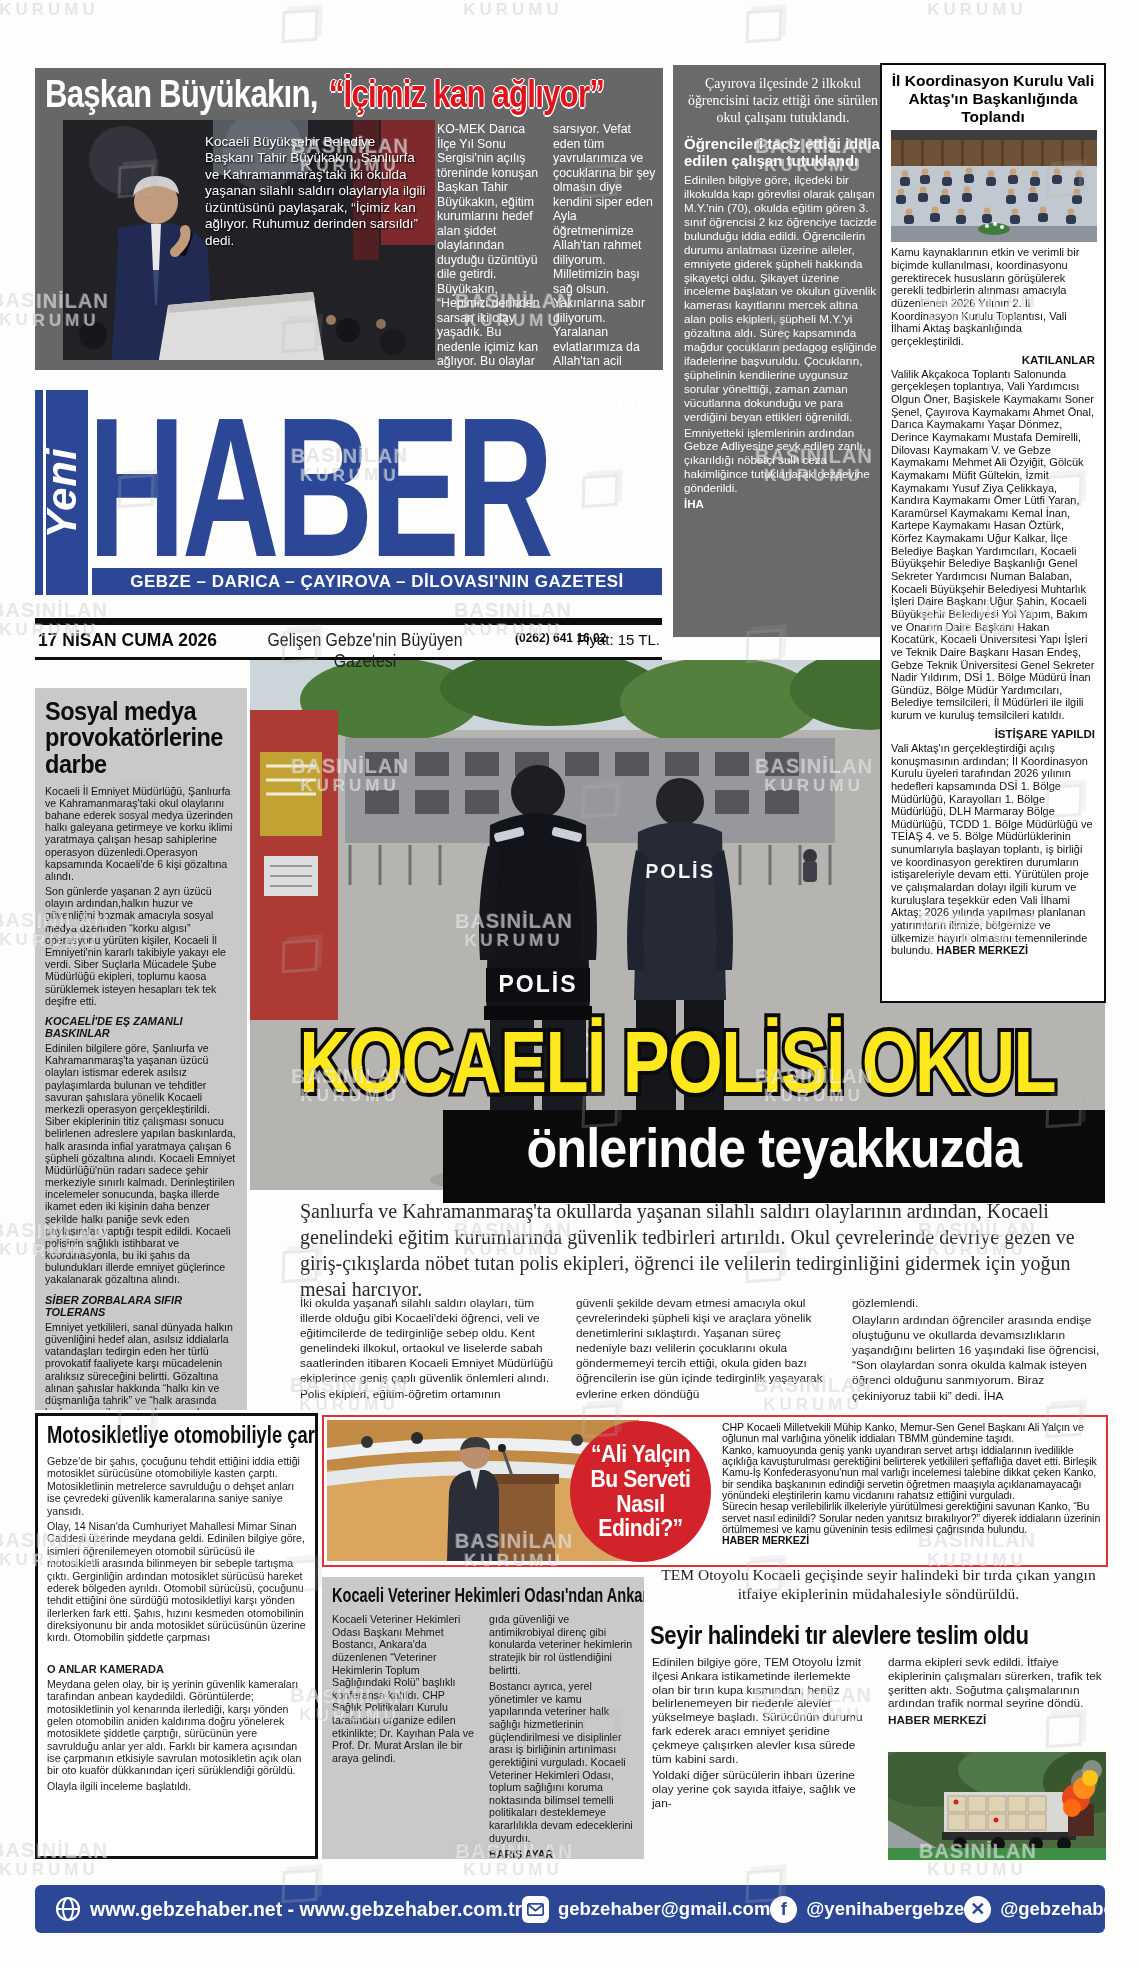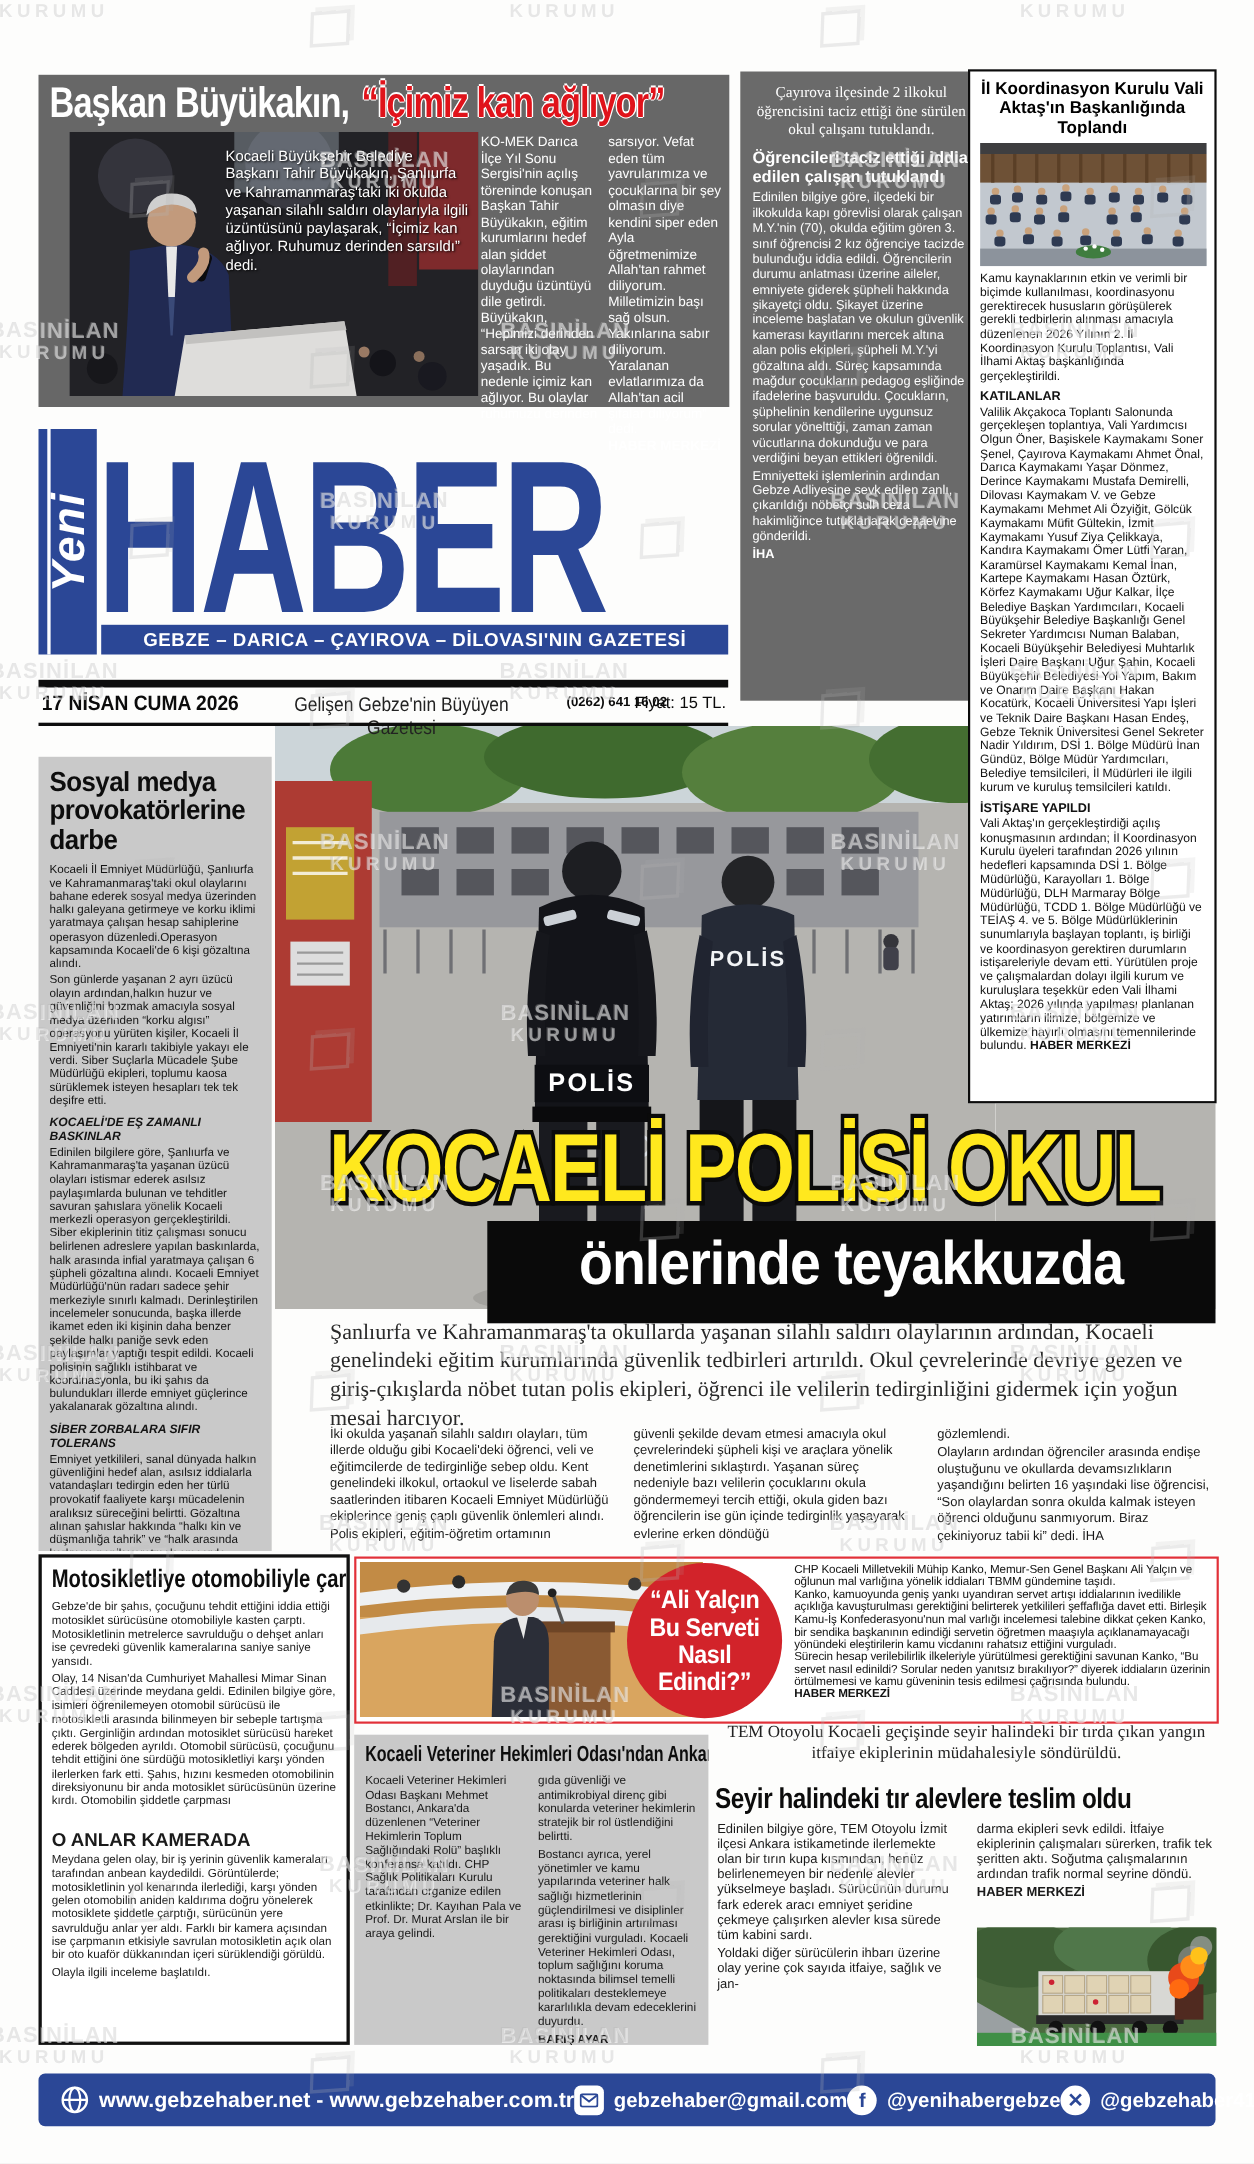--- a/index.html
+++ b/index.html
@@ -38,21 +38,21 @@
   .abuse-sub{font-weight:bold;font-size:15px;line-height:1.15;margin:8px 0 4px 0;}
   .abuse-body{font-size:11.6px;line-height:1.2;}
   .abuse-body p{margin:0 0 2px 0;}
 
   
   .koorbox{left:880px;top:63px;width:226px;height:940px;background:#fff;border:2px solid #0c0c0c;
       box-sizing:border-box;padding:7px 9px;z-index:2;overflow:hidden;}
   .koor-title{font-weight:bold;font-size:15.5px;line-height:1.15;text-align:center;margin-bottom:5px;}
   .koor-body{font-size:11px;line-height:1.15;color:#111;}
   .koor-body p{margin:0 0 6px 0;}
-  .koor-h{font-weight:bold;font-size:11.5px;margin:6px 0 1px 0;}
+  .koor-h{font-weight:bold;font-size:11.5px;margin:6px 0 1px 0;text-align:right;}
 
   
   .yeni-strip{left:35px;top:390px;width:53px;height:205px;background:#2b4796;z-index:2;}
   .yeni-strip .bar{position:absolute;left:8px;top:0;width:3px;height:100%;background:#fff;}
   .yeni-txt{position:absolute;left:50%;top:50%;transform:translate(-50%,-50%) rotate(-90deg);
       color:#fff;font-weight:bold;font-style:italic;font-size:42px;letter-spacing:1px;}
   .haber-svg{left:92px;top:388px;z-index:2;}
   .tagline{left:92px;top:568px;width:570px;height:27px;background:#2b4796;color:#fff;z-index:2;
       font-weight:bold;font-size:17px;letter-spacing:0.5px;text-align:center;line-height:27px;
       white-space:nowrap;}
@@ -88,21 +88,21 @@
   .main-cols .col p{margin:0 0 2px 0;}
 
   
   .motobox{left:35px;top:1413px;width:283px;height:446px;background:#fff;border:3px solid #111;
       box-sizing:border-box;padding:6px 9px;z-index:2;overflow:hidden;}
   .moto-title{font-weight:bold;font-size:23px;white-space:nowrap;transform:scaleX(0.80);
       transform-origin:left center;margin:0 0 6px 0;color:#0d0d0d;}
   .moto-cols{display:flex;gap:10px;flex-direction:column;}
   .moto-cols .col{flex:1;font-size:10.6px;line-height:1.17;color:#1a1a1a;}
   .moto-cols .col p{margin:0 0 3px 0;}
-  .moto-h{font-weight:bold;font-size:17px;margin:6px 0 2px 0;}
+  .moto-h{font-weight:bold;font-size:11px;margin:6px 0 2px 0;}
 
   
   .kankobox{left:322px;top:1415px;width:786px;height:152px;background:#fff;border:2.5px solid #e13038;
       box-sizing:border-box;z-index:2;overflow:hidden;}
   .kanko-photo{position:absolute;left:3px;top:3px;width:312px;height:141px;overflow:hidden;}
   .kanko-circle{position:absolute;left:246px;top:4px;width:141px;height:141px;border-radius:50%;
       background:#d2232a;color:#fff;display:flex;align-items:center;justify-content:center;
       text-align:center;font-weight:bold;font-size:23px;line-height:1.08;z-index:3;
       letter-spacing:-0.5px;}
   .kanko-circle span{transform:scaleX(0.92);display:inline-block;padding:0 8px;}

